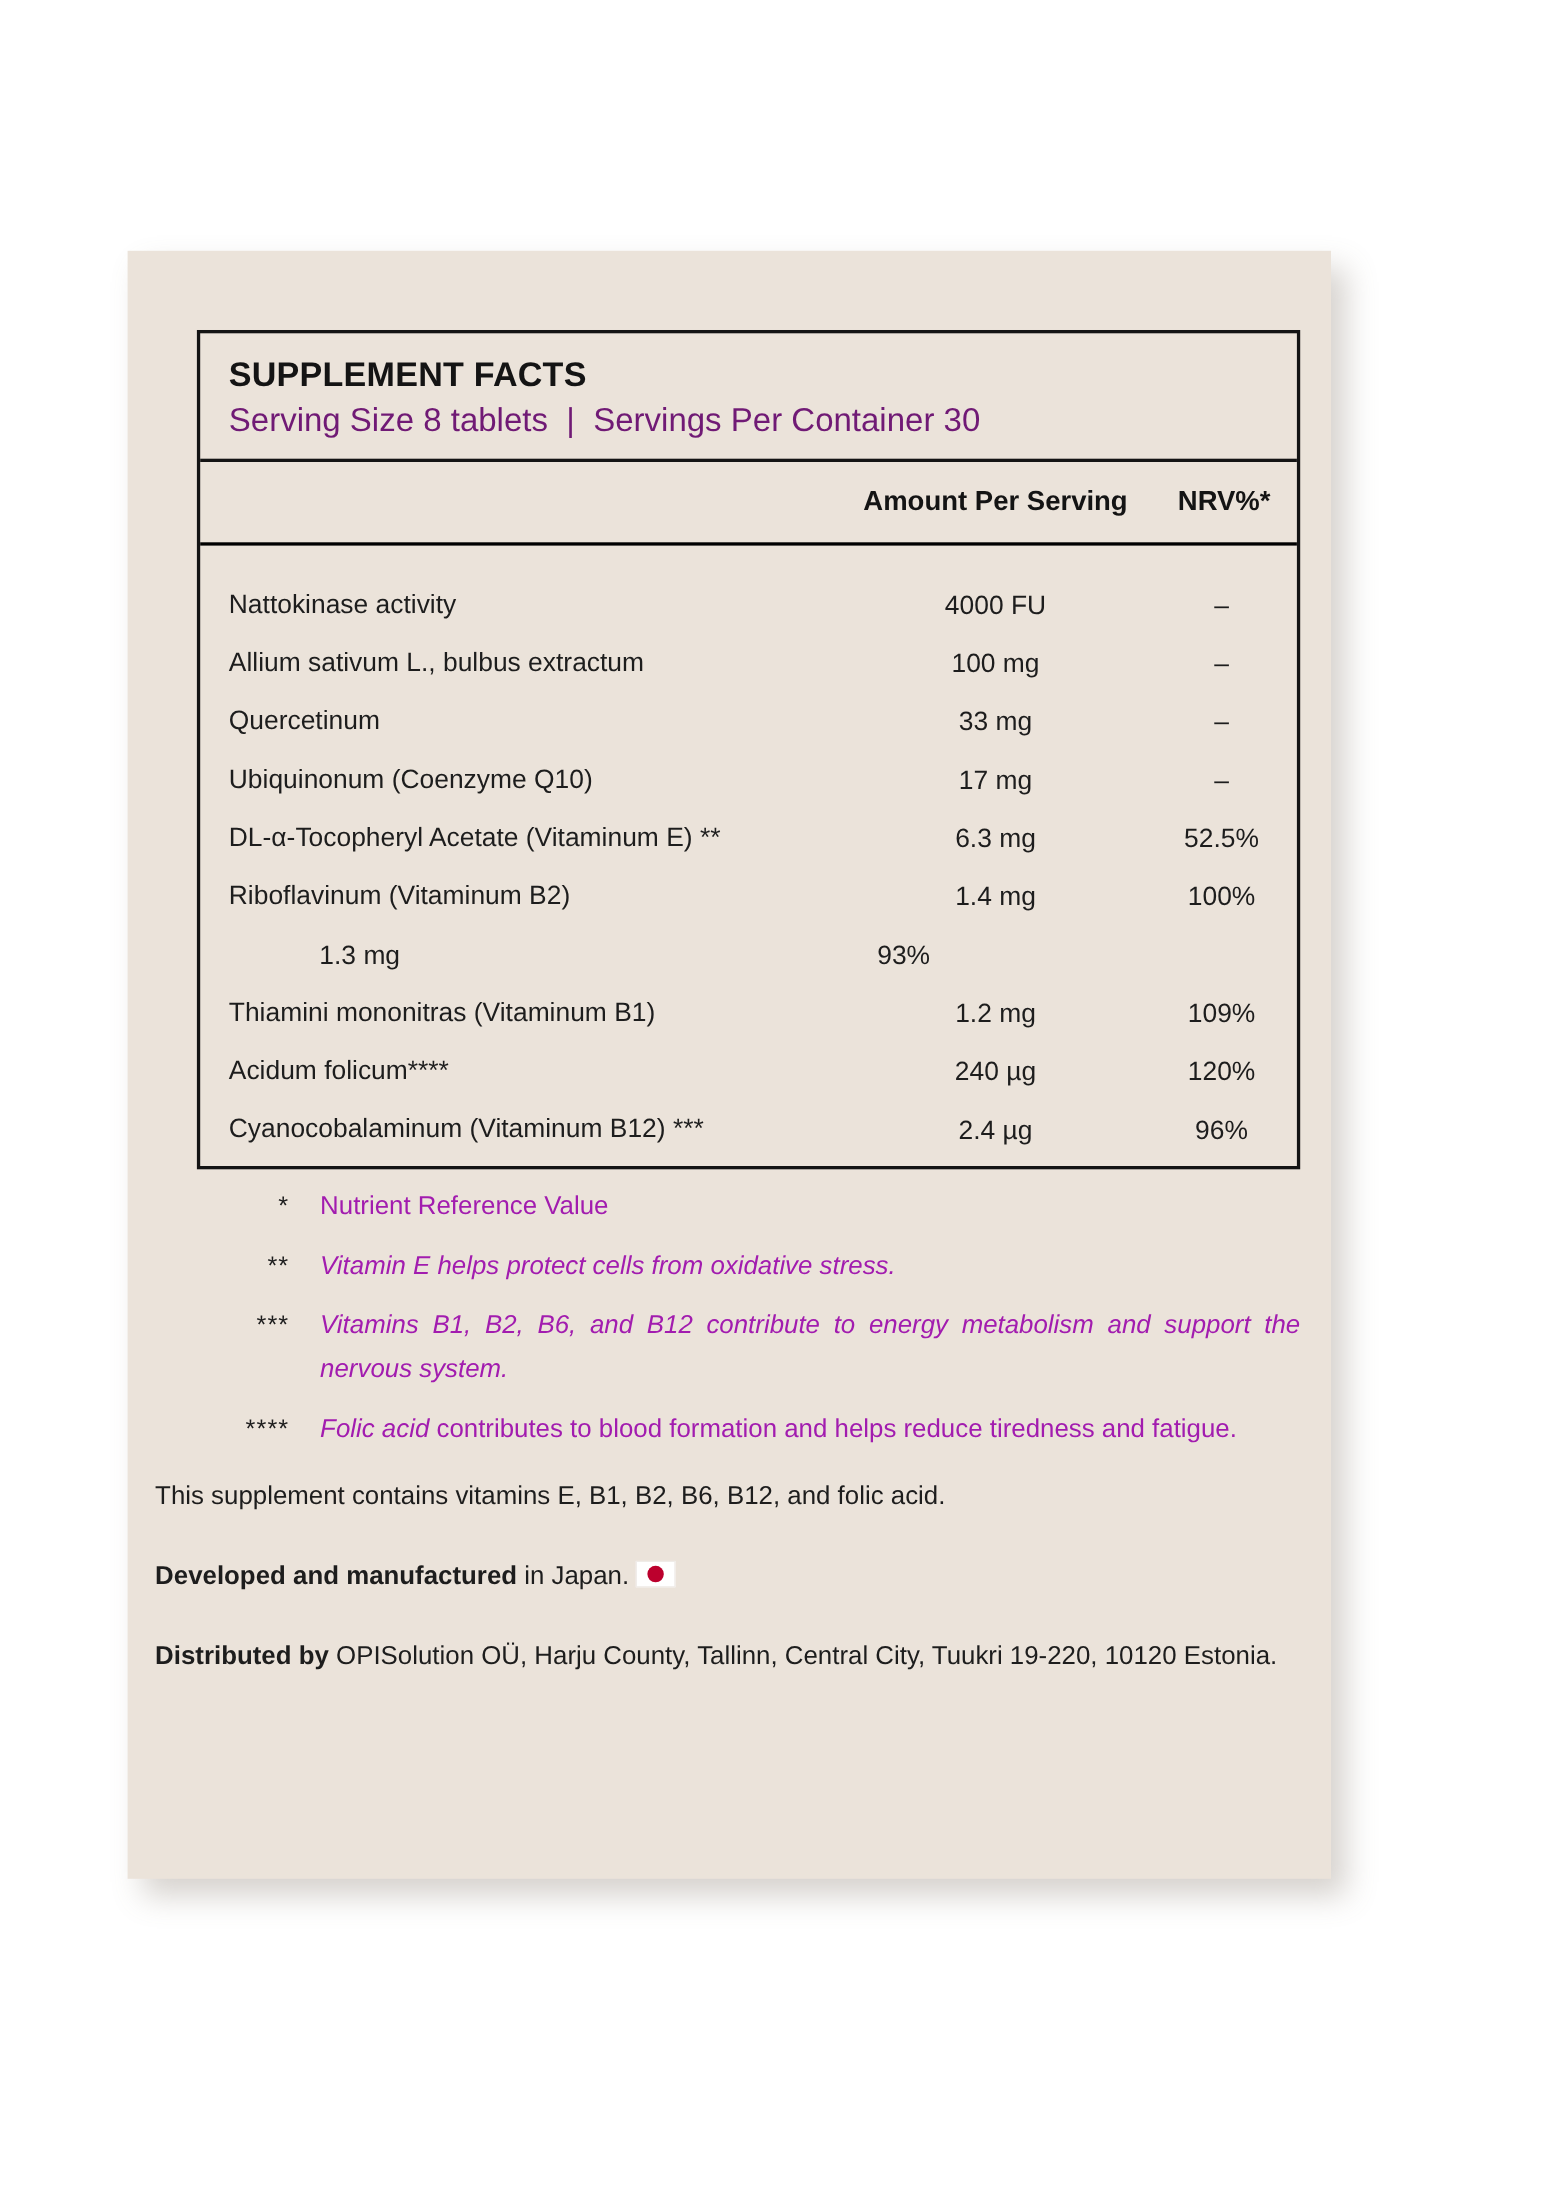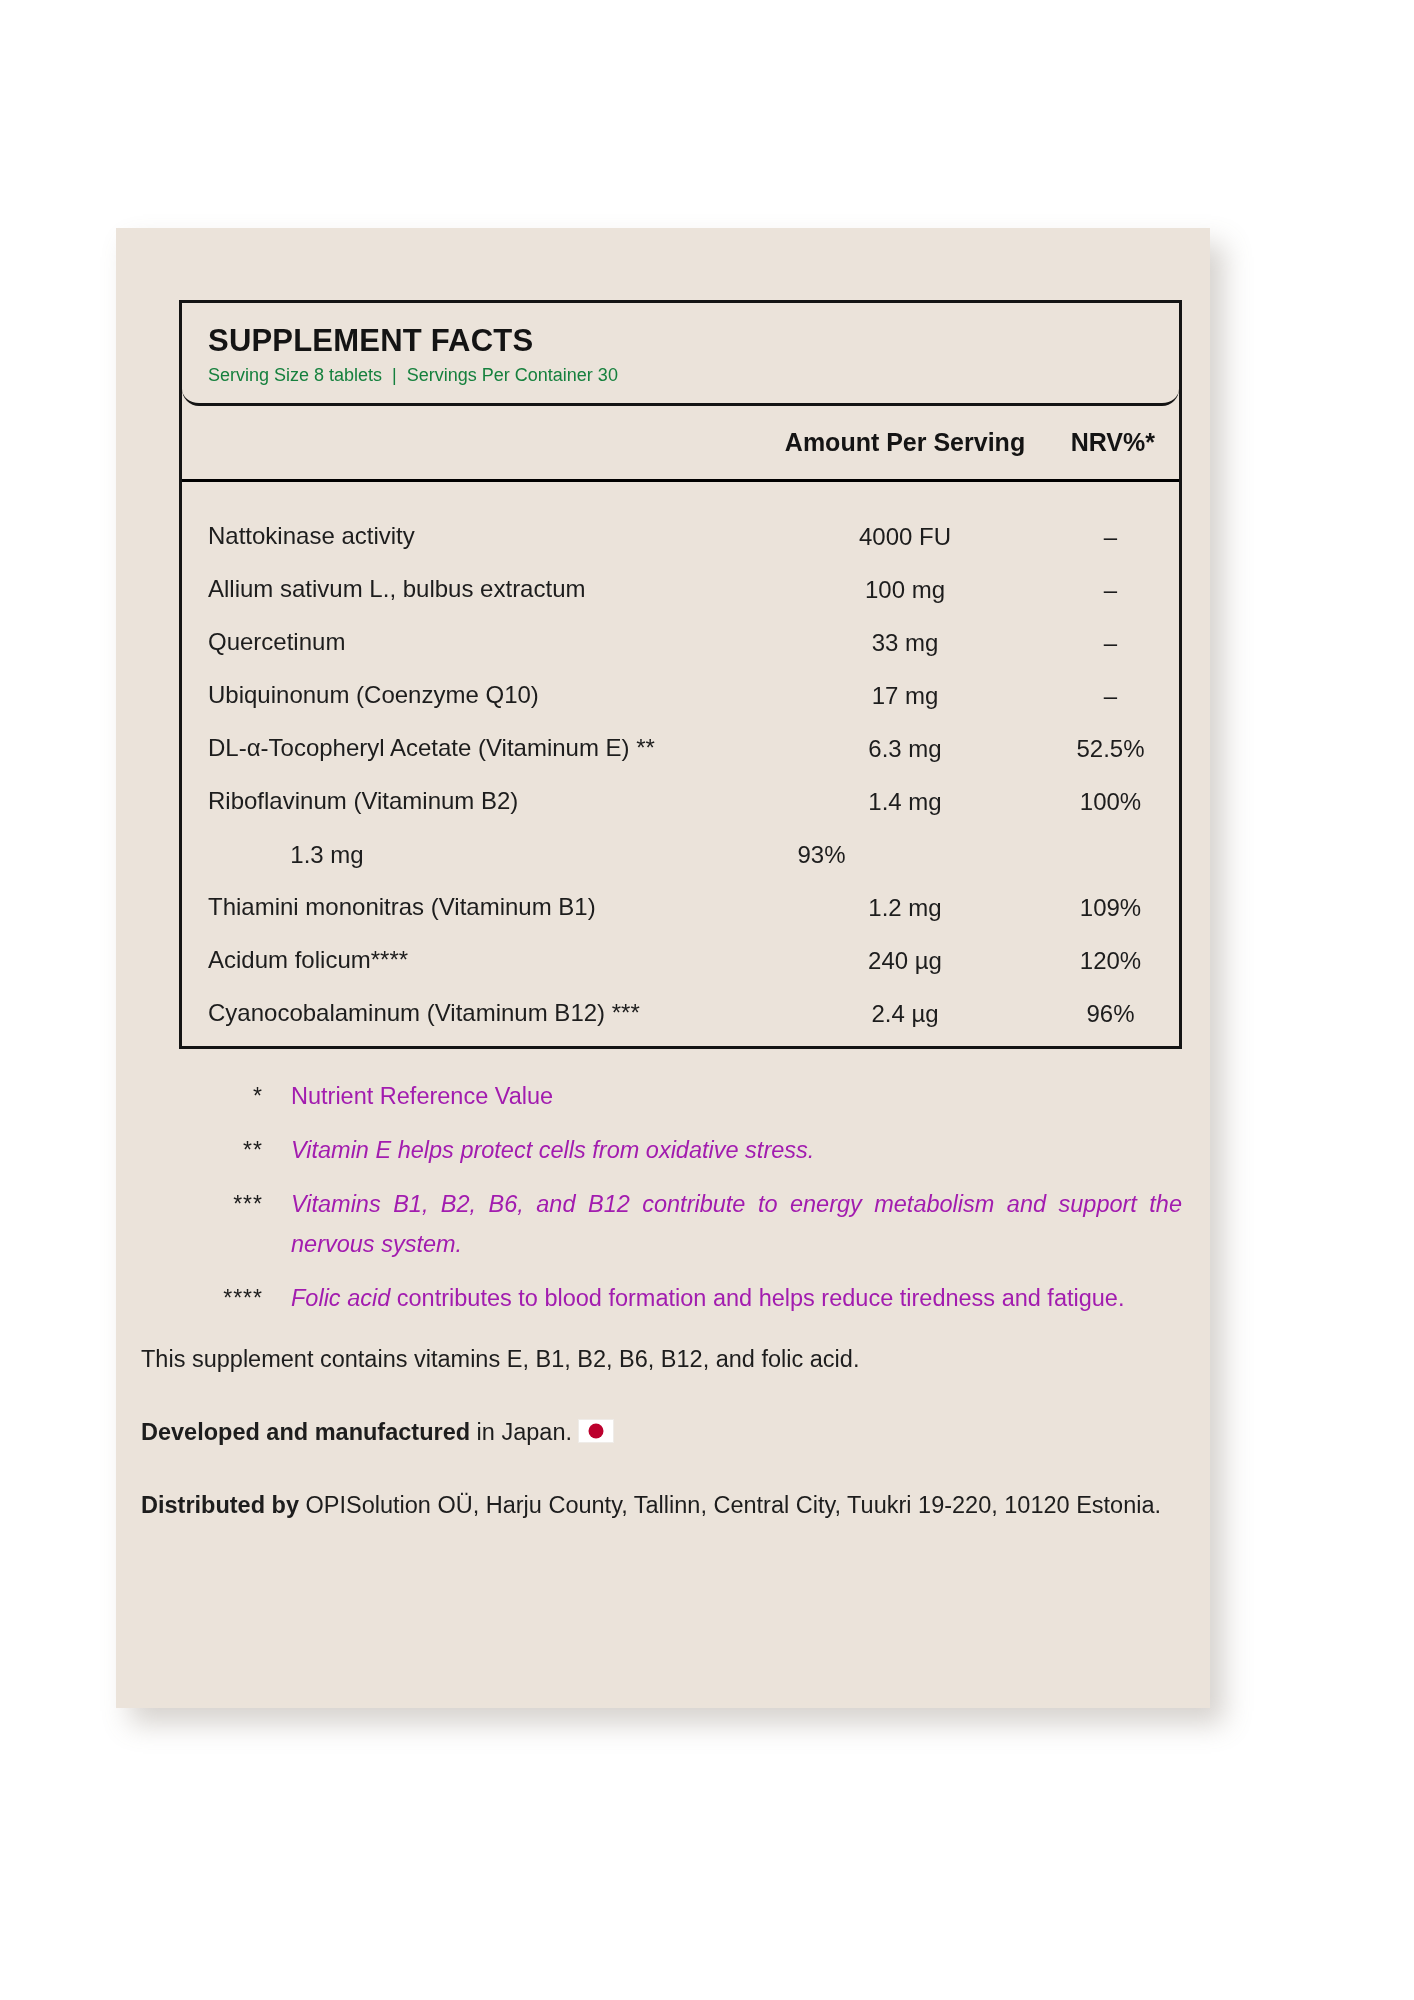--- a/index.html
+++ b/index.html
@@ -50,37 +50,36 @@
     left: 63px;
     top: 72px;
     width: 1003px;
     border: 3px solid #141414;
     box-sizing: border-box;
   }
 
   .facts-head {
     padding: 20px 26px 16px 26px;
     border-bottom: 3px solid #141414;
-    border-radius: 17px;
   }
 
   .facts-title {
     font-size: 31px;
     font-weight: 700;
     letter-spacing: 0.2px;
     line-height: 1.16;
     margin: 0 0 6px 0;
     color: #141414;
   }
 
   .facts-serving {
-    font-size: 18px;
+    font-size: 30px;
     font-weight: 400;
     line-height: 1.2;
-    color: #15803d;
+    color: #701a75;
     white-space: pre;
   }
 
   
   .col-head {
     display: flex;
     align-items: center;
     border-bottom: 3px solid #000000;
     height: 76px;
     box-sizing: border-box;

